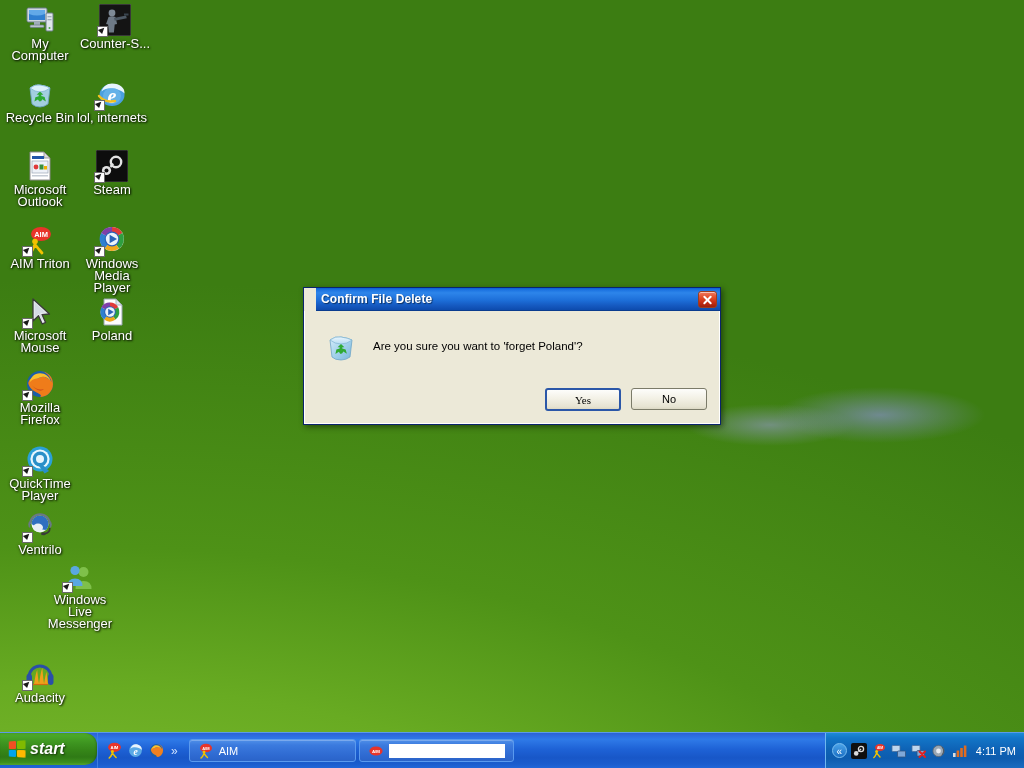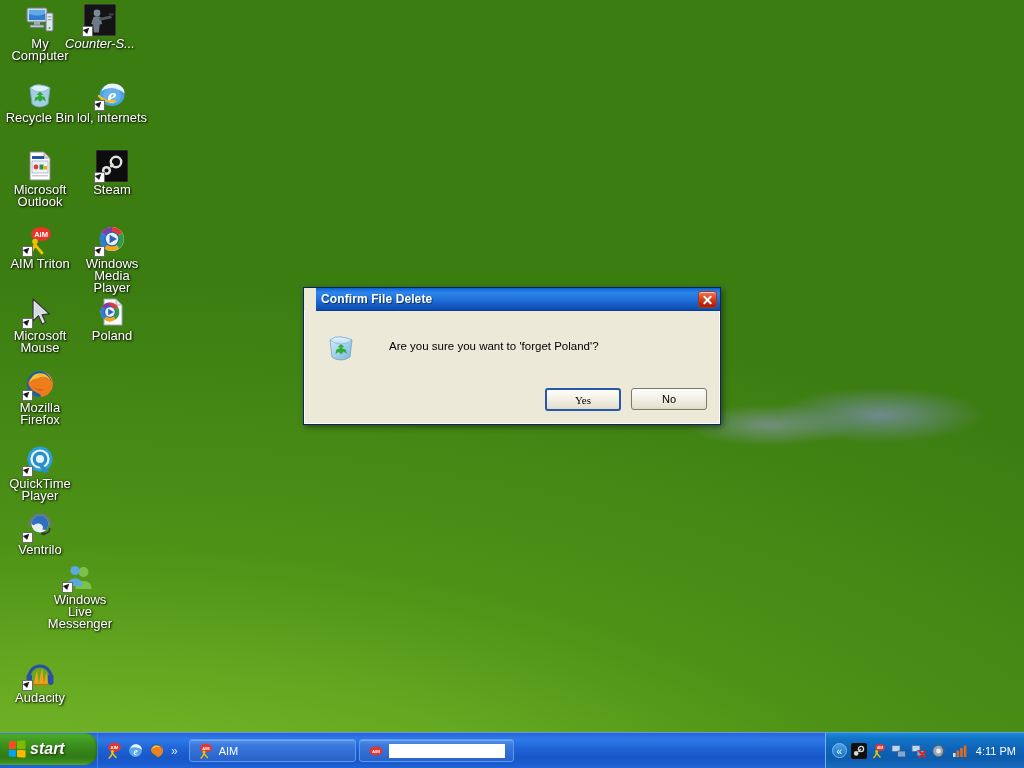--- a/index.html
+++ b/index.html
@@ -85,21 +85,21 @@
   #dlg-close::after  { transform: rotate(-45deg); }
   #dlg-body {
     flex: 1; position: relative; background: #ece9d8;
     border: 1px solid #fff; border-top: none; margin: 0;
   }
   #dlg-msgrow {
     display: flex; align-items: flex-start; padding: 24px 0 0 20px;
   }
   #dlg-icon { width: 32px; height: 32px; flex: none; margin-top: -4px; }
   #dlg-msg {
-    font-size: 11.5px; color: #000; margin-left: 32px; margin-top: 5px;
+    font-size: 11.5px; color: #000; margin-left: 16px; margin-top: 5px;
   }
   #dlg-buttons {
     position: absolute; right: 12px; bottom: 12px;
     display: flex; gap: 10px;
   }
   .xpbtn {
     width: 76px; height: 22px; font-size: 11px; color: #000;
     background: linear-gradient(180deg,#fdfdfb 0%,#f3f1e6 45%,#e6e3d2 88%,#dcd8c4 100%);
     border: 1px solid #7b7b69; border-radius: 3px; cursor: default;
     font-family: "Liberation Sans", sans-serif;
@@ -176,21 +176,21 @@
       <path d="M5 6 h16 v4 q-8 3 -16 0 z" fill="#6fb4ee" opacity="0.8"></path>
       <path d="M10 18 h6 v3 h-6 z" fill="#9fadb9"></path>
       <rect x="6" y="21" width="14" height="2.5" rx="1" fill="#b8c3cd" stroke="#6d7c8a" stroke-width="0.7"></rect>
       <path d="M23 9 h5 q1 0 1 1 v16 q0 1 -1 1 h-5 q-1 0 -1 -1 v-16 q0 -1 1 -1 z" fill="#dfe6ec" stroke="#6d7c8a" stroke-width="1"></path>
       <circle cx="25.5" cy="24" r="1" fill="#4aa84a"></circle>
       <rect x="23.5" y="12" width="4" height="1.3" fill="#9fadb9"></rect>
       <rect x="23.5" y="15" width="4" height="1.3" fill="#9fadb9"></rect>
           </svg></div>
         <div class="cap">My Computer</div>
       </div>
-      <div class="dicon" style="left: 64px; top: 4px; font-style: italic;">
+      <div class="dicon" style="left: 79px; top: 4px;">
         <div class="glyph"><svg width="32" height="32" viewBox="0 0 32 32">
       <rect width="32" height="32" rx="1" fill="#141414" stroke="#5c5c5c" stroke-width="1"></rect>
       <circle cx="13" cy="9" r="3.4" fill="#7e8a96"></circle>
       <path d="M9.5 13 q3.5 -1.6 7 0 l1.6 7 -2.4 0.6 -0.8 8 -5 0 -0.8 -8 -2 -0.6 z" fill="#6e7a86"></path>
       <path d="M15 14 l12 -2.4 0.8 2.6 -12 2.6 z" fill="#4d5964"></path>
       <rect x="25" y="9.5" width="4.5" height="2" fill="#39444e"></rect>
           </svg><span class="shortcut-arrow"></span></div>
         <div class="cap">Counter-S...</div>
       </div>
       <div class="dicon" style="left: 4px; top: 78px;">

